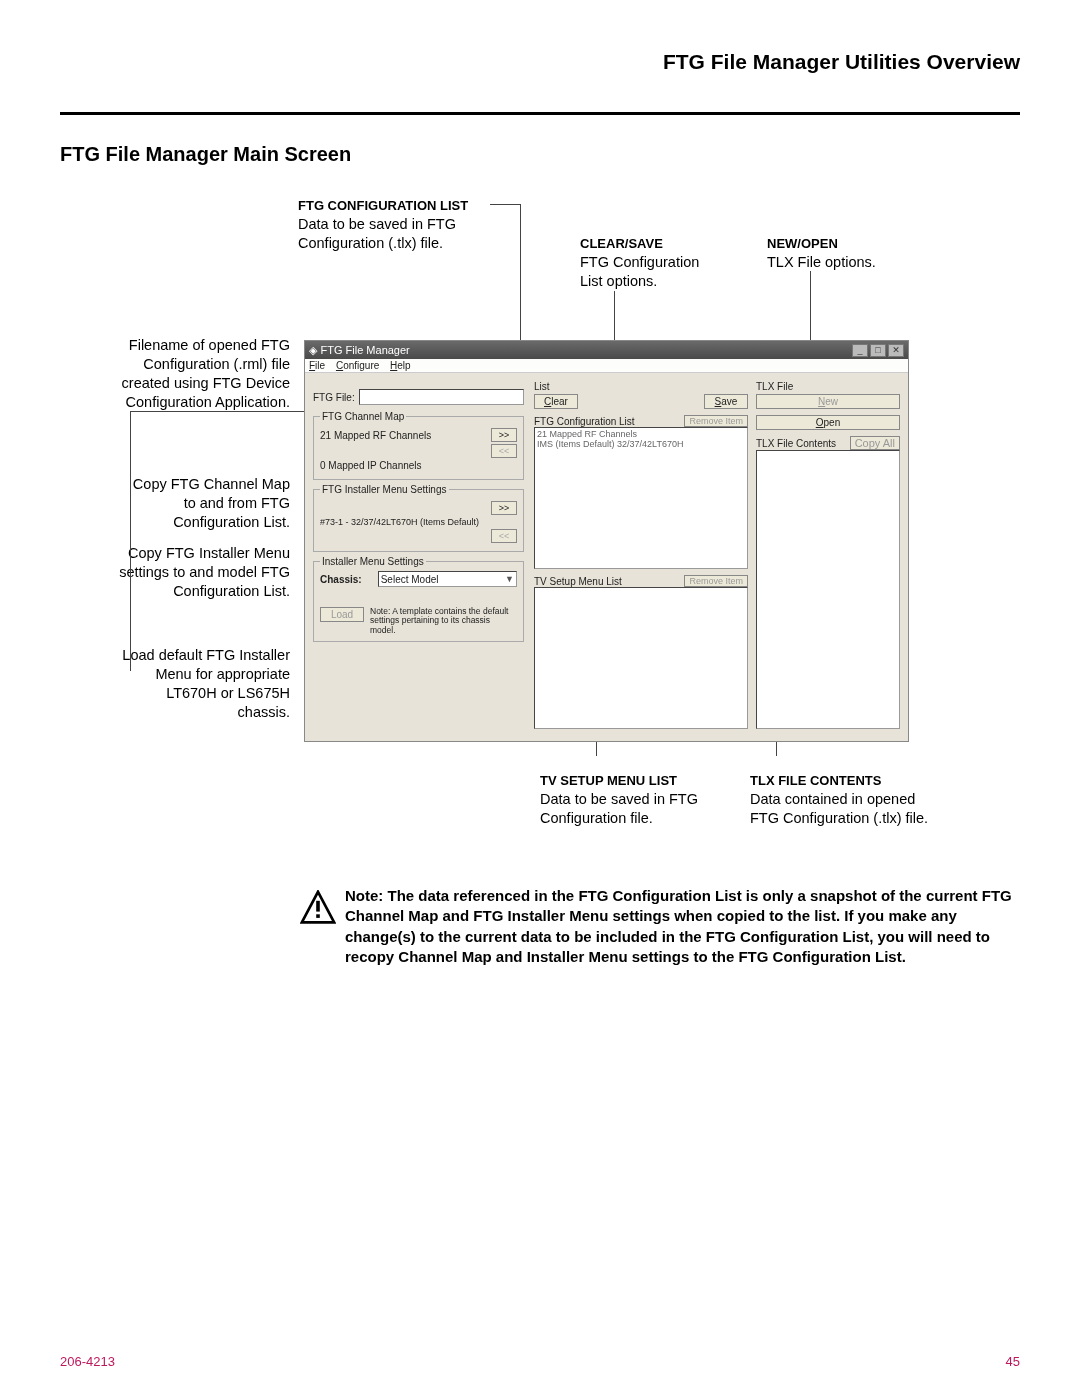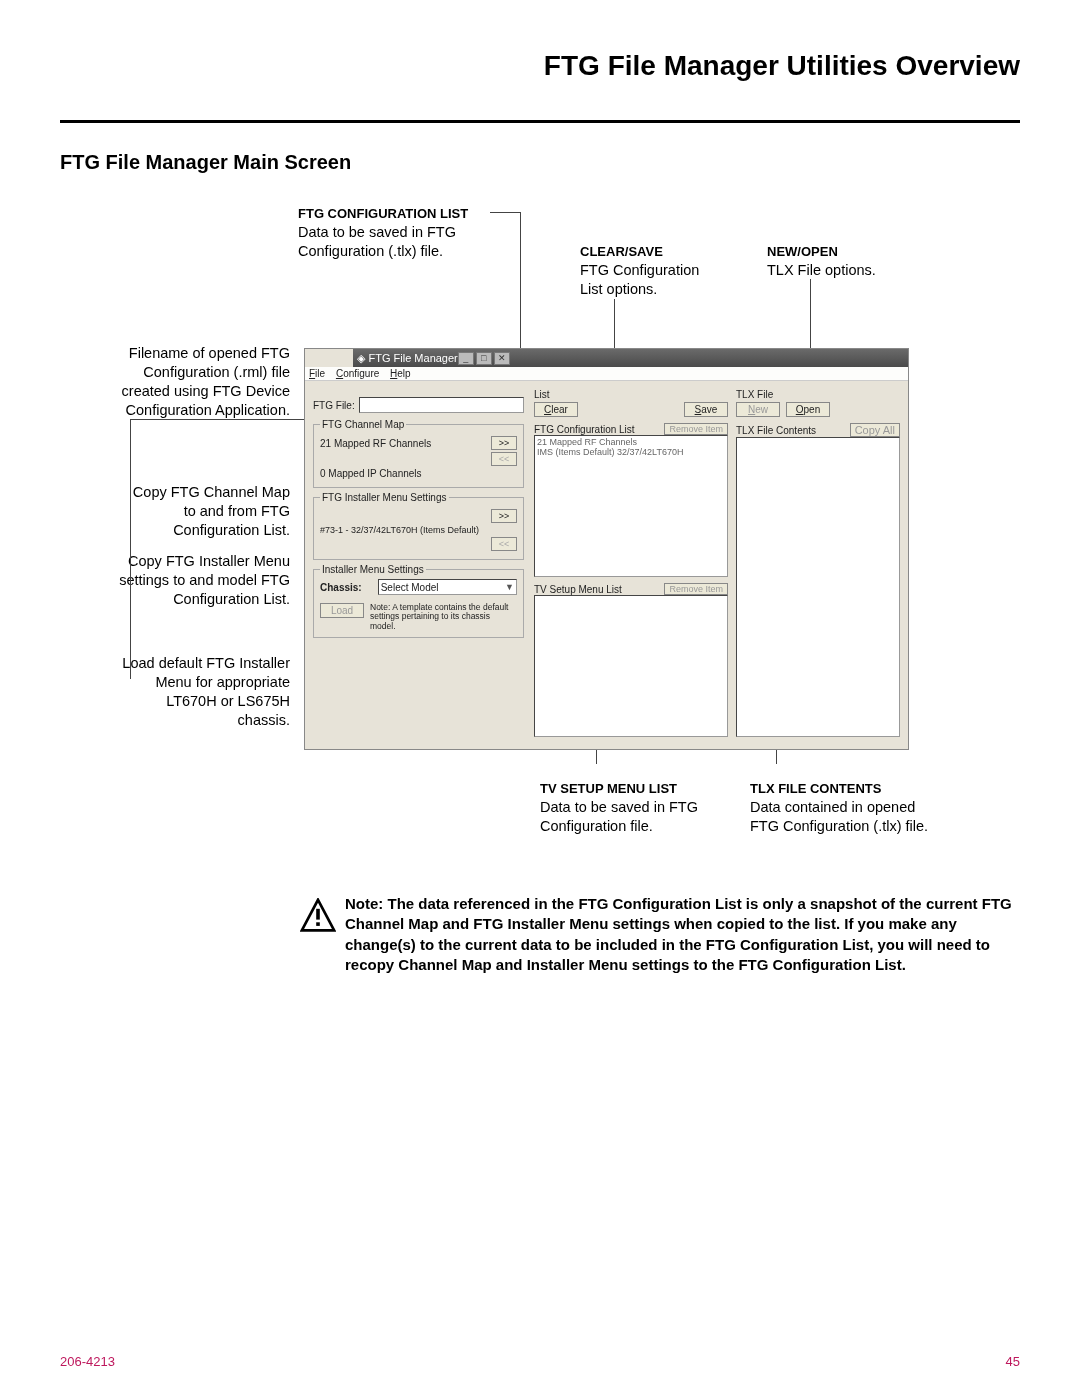--- a/index.html
+++ b/index.html
@@ -10,21 +10,21 @@
     font-family: Arial, Helvetica, sans-serif;
     color: #000;
     width: 1080px;
   }
   .page {
     padding: 50px 60px 40px 60px;
     position: relative;
     min-height: 1397px;
   }
   h1.page-title {
-    font-size: 28px;
+    font-size: 21px;
     font-weight: bold;
     text-align: right;
     margin: 0 0 38px 0;
   }
   hr.rule {
     border: none;
     border-top: 3px solid #000;
     margin: 0 0 28px 0;
   }
   h2.section-title {
@@ -55,43 +55,43 @@
     font-family: Tahoma, Arial, sans-serif;
     font-size: 10px;
     color: #222;
   }
   .titlebar {
     background: linear-gradient(#6a6a6a,#4a4a4a);
     color: #fff;
     padding: 2px 4px;
     font-size: 11px;
     display: flex;
+    justify-content: space-between;
     align-items: center;
     height: 18px;
-    margin-left: 48px;
   }
   .titlebar .wb { display:flex; gap:2px; }
   .titlebar .wb span {
     display:inline-block; width:16px; height:13px;
     background:#bbb; border:1px solid #777; text-align:center;
     font-size:9px; line-height:11px; color:#333;
   }
   .menubar {
     background:#fdfdfb;
     padding:1px 4px;
     font-size:10px;
     border-bottom:1px solid #ccc;
   }
   .menubar span { margin-right:8px; }
   .menubar span u { text-decoration: underline; }
   .app-body { display:flex; height:362px; }
   .left-col { width:225px; padding:6px 6px 6px 8px; }
   .right-col { flex:1; padding:6px 8px 6px 4px; display:flex; gap:8px; }
   .right-left { flex:1; display:flex; flex-direction:column; }
-  .right-right { width:164px; display:flex; flex-direction:column; }
+  .right-right { width:144px; display:flex; flex-direction:column; }
   .field-label { font-size:10px; }
   .input-blank {
     background:#fff; border:1px inset #999;
     height:16px; flex:1;
   }
   .btn {
     background:#ece9d8; border:1px solid #888;
     padding:1px 8px; font-size:10px; min-width:44px;
     text-align:center;
   }
@@ -252,21 +252,21 @@
           </fieldset>
           <fieldset class="fs">
             <legend>Installer Menu Settings</legend>
             <div style="display:flex; align-items:center; gap:16px;">
               <span style="font-weight:bold;">Chassis:</span>
               <div class="select">
                 <span>Select Model</span>
                   <span class="sd">▼</span>
               </div>
             </div>
-            <div style="display:flex; gap:6px; margin-top:8px; align-items:flex-start;">
+            <div style="display:flex; gap:6px; margin-top:20px; align-items:flex-start;">
               <div class="btn dis">Load</div>
               <span style="font-size:8.5px; line-height:1.1;">Note: A template contains the default settings pertaining to its chassis model.</span>
             </div>
           </fieldset>
         </div>
 
         <div class="right-col">
           <div class="right-left">
             <div class="group-label">
               <span>List</span>
@@ -286,21 +286,21 @@
             <div class="group-label" style="margin-top:6px;">
               <span>TV Setup Menu List</span>
               <div class="btn dis" style="font-size:9px;padding:0 4px;">Remove Item</div>
             </div>
             <div class="listbox" style="flex:1;"></div>
           </div>
           <div class="right-right">
             <div class="group-label">
               <span>TLX File</span>
             </div>
-            <div style="display:flex; gap:6px; margin:2px 0 4px 0;">
+            <div style="display:flex; gap:6px; justify-content:space-between; margin:2px 0 4px 0;flex-direction:column;">
               <div class="btn dis"><u>N</u>ew</div>
               <div class="btn"><u>O</u>pen</div>
             </div>
             <div class="group-label">
               <span>TLX File Contents</span>
               <div class="btn dis" style="font-size:11px;padding:0 4px;">Copy All</div>
             </div>
             <div class="listbox" style="flex:1;"></div>
           </div>
         </div>

